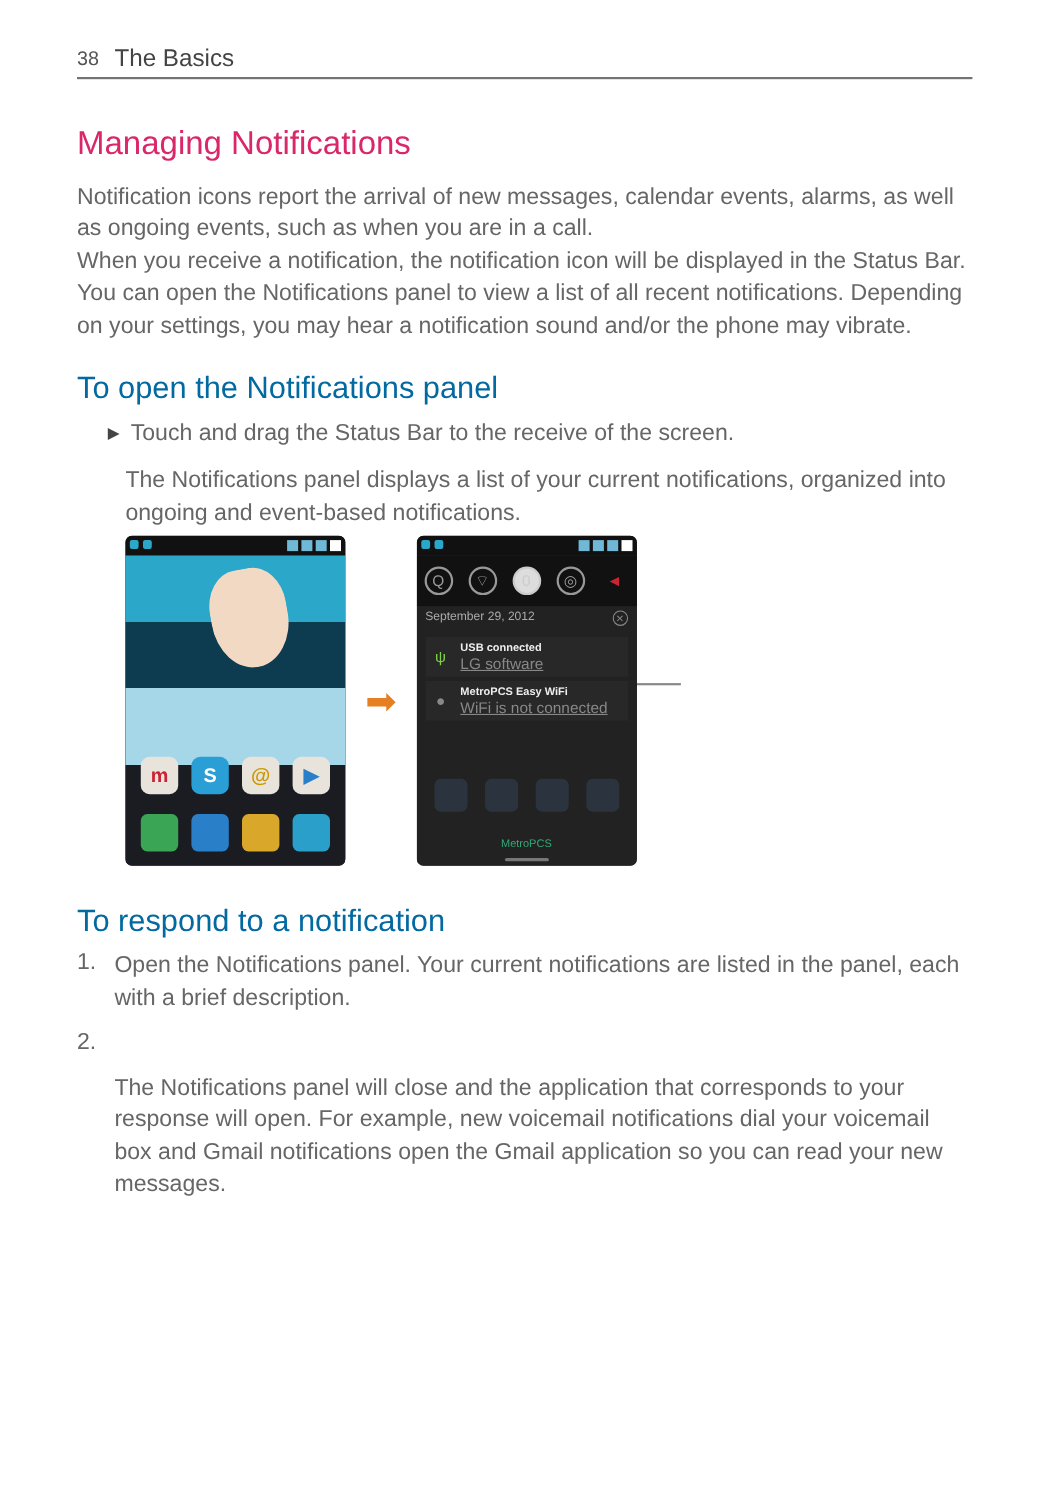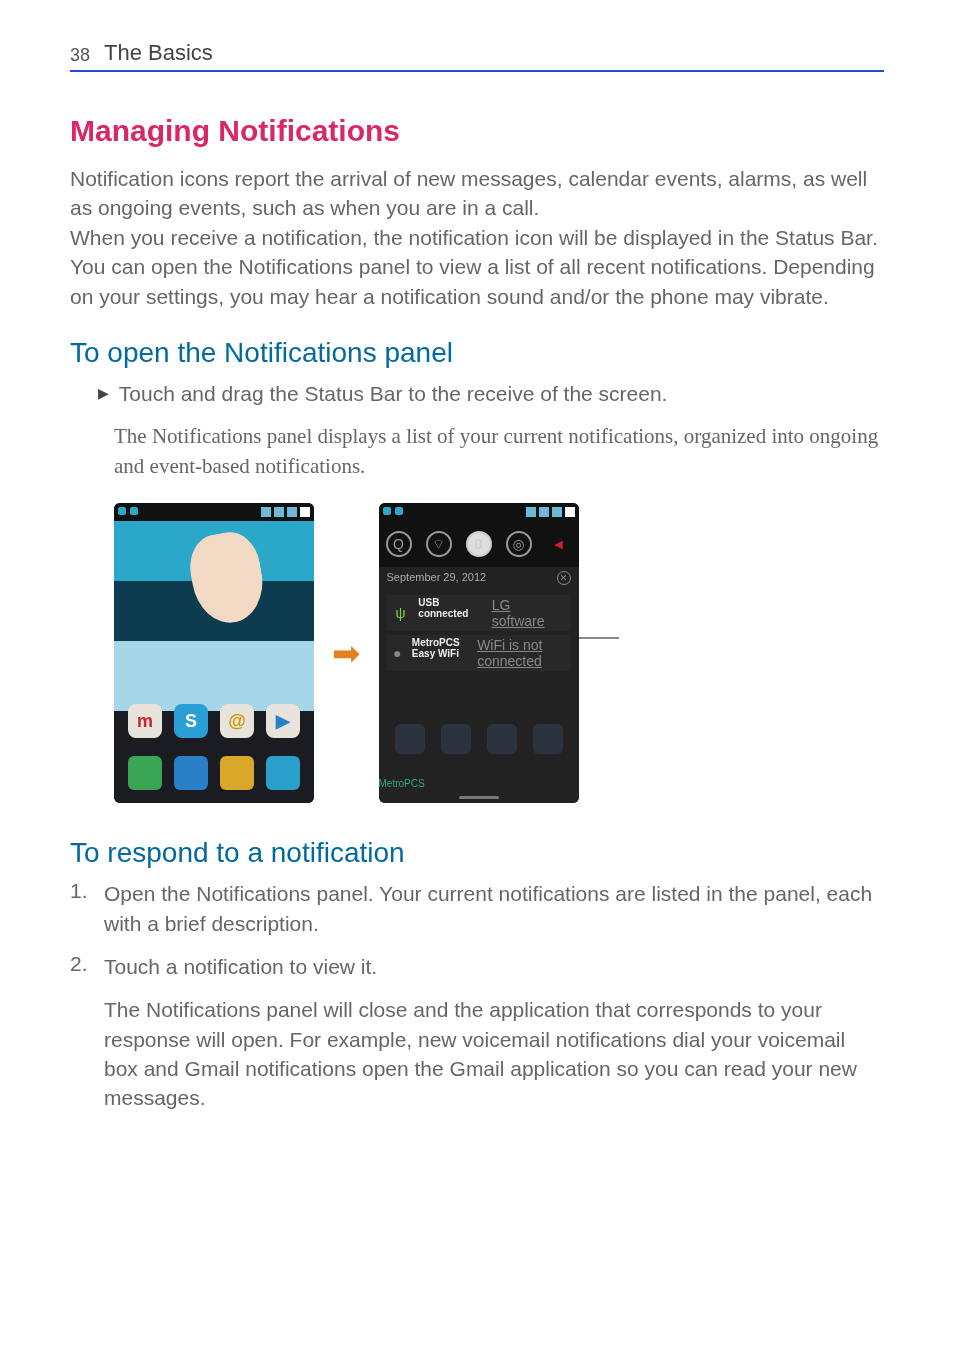--- a/index.html
+++ b/index.html
@@ -1,28 +1,28 @@
 <!DOCTYPE html>
 <html><head>
 <meta charset="utf-8">
 <style>
   * { box-sizing: border-box; margin: 0; padding: 0; }
   html, body { width: 954px; background: #fff; font-family: Arial, Helvetica, sans-serif; color: #555; }
   .page { padding: 40px 70px 60px 70px; }
-  .header-row { display: flex; align-items: flex-end; gap: 14px; border-bottom: 2px solid #1d4ed8; padding-bottom: 4px; margin-bottom: 42px; }
+  .header-row { display: flex; align-items: center; gap: 14px; border-bottom: 2px solid #737373; padding-bottom: 4px; margin-bottom: 42px; }
   .page-num { font-size: 18px; color: #555; font-weight: 400; }
   .chapter { font-size: 22px; color: #444; font-weight: 400; }
-  h1.title { font-size: 30px; font-weight: 700; color: #d9276a; margin-bottom: 16px; }
+  h1.title { font-size: 30px; font-weight: 400; color: #d9276a; margin-bottom: 16px; }
   .body-para { font-size: 21px; line-height: 1.4; color: #666; margin-bottom: 16px; }
   .body-block { margin-bottom: 26px; }
   h2.subhead { font-size: 28px; font-weight: 400; color: #0369a1; margin-bottom: 10px; }
   .bullet-row { display: flex; gap: 10px; padding-left: 28px; margin-bottom: 14px; }
   .bullet-marker { font-size: 14px; color: #444; line-height: 28px; }
   .bullet-text { font-size: 21px; line-height: 1.4; color: #666; }
-  .indent-para { font-size: 21px; line-height: 1.4; color: #666; padding-left: 44px; margin-bottom: 22px; font-family: Liberation Serif, serif; }
+  .indent-para { font-size: 21px; line-height: 1.4; color: #666; padding-left: 44px; margin-bottom: 6px; }
   .figure-row { display: flex; align-items: center; gap: 18px; padding-left: 44px; margin-bottom: 34px; }
   .phone { width: 200px; height: 300px; border-radius: 6px; background: #1a1c22; position: relative; overflow: hidden; flex: 0 0 auto; }
   .phone .statusbar { position: absolute; top: 0; left: 0; right: 0; height: 18px; background: #111; display: flex; justify-content: flex-end; align-items: center; padding: 0 4px; gap: 3px; }
   .sb-icon { width: 10px; height: 10px; background: #6fb9d6; }
   .sb-left { position: absolute; left: 4px; top: 4px; display: flex; gap: 4px; }
   .sb-left .dot { width: 8px; height: 8px; background: #2aa7c9; border-radius: 2px; }
   .phone1-fill { position: absolute; top: 18px; left: 0; right: 0; bottom: 0; background: linear-gradient(#2aa7c9 0 60px, #0d3b4f 60px 120px, #a5d7e8 120px 190px, #1a1c22 190px 100%); }
   .hand { position: absolute; top: 30px; left: 78px; width: 70px; height: 90px; background: radial-gradient(circle at 30% 20%, #f2d9c4 0 40%, transparent 41%), linear-gradient(#f2d9c4,#f2d9c4); border-radius: 40% 40% 50% 50%; transform: rotate(-10deg); }
   .dock { position: absolute; bottom: 8px; left: 8px; right: 8px; height: 44px; display: flex; justify-content: space-around; align-items: center; }
   .dock .d { width: 34px; height: 34px; border-radius: 6px; }
@@ -39,29 +39,29 @@
   .wireless-band { position:absolute; top:130px; left:0; right:0; height:28px; background:rgba(255,80,30,0.85); color:#fff; font-size:13px; display:flex; align-items:center; padding-left:20px; }
   .arrow { font-size: 34px; color: #e67e22; flex: 0 0 auto; }
   .phone2-fill { position: absolute; top: 18px; left: 0; right: 0; bottom: 0; background: #222; }
   .qs-row { position:absolute; top:18px; left:0; right:0; height:46px; background:#111; display:flex; justify-content:space-around; align-items:center; }
   .qs { width:26px; height:26px; border-radius:50%; border:2px solid #999; color:#999; display:flex; align-items:center; justify-content:center; font-size:14px;}
   .qs.off { border-color:#ccc; color:#ccc; background:#ddd; }
   .date-row { position:absolute; top:68px; left:8px; right:8px; height:20px; color:#aaa; font-size:11px; display:flex; align-items:flex-start; justify-content:space-between;}
   .date-row .clr { width:14px; height:14px; border-radius:50%; border:1px solid #888; color:#888; font-size:9px; display:flex; align-items:center; justify-content:center;}
   .notif { position:absolute; left:8px; right:8px; height:36px; background:rgba(255,255,255,0.03); display:flex; align-items:center; gap:8px; padding:0 4px;}
   .notif .nicon { width:20px; height:20px; display:flex; align-items:center; justify-content:center; color:#7fd048; font-size:14px;}
-  .notif .ntext { display:flex; flex-direction:row; }
+  .notif .ntext { display:flex; flex-direction:column; }
   .notif .nt1 { color:#eee; font-size:10px; font-weight:bold;}
   .notif .nt2 { color:#888; font-size:14px;text-decoration:underline;}
   .notif1 { top:92px; }
   .notif2 { top:132px; }
   .notif2 .nicon { color:#888; }
   .bg-dock { position:absolute; bottom:44px; left:8px; right:8px; height:40px; display:flex; justify-content:space-around; align-items:center; filter: blur(0.5px); opacity:0.55;}
   .bg-dock .bd { width:30px; height:30px; border-radius:6px; background:#345; }
-  .carrier { position:absolute; bottom:14px; left:0; right:0; color:#3a7; font-size:10px;}
+  .carrier { position:absolute; bottom:14px; left:0; right:0; text-align:center; color:#3a7; font-size:10px;}
   .handle { position:absolute; bottom:4px; left:50%; transform:translateX(-50%); width:40px; height:3px; background:#777; border-radius:2px;}
   .callout-line { width: 40px; height: 2px; background: #888; flex: 0 0 auto; align-self: center; margin-top: -30px; margin-left:-18px;}
   .callout-text { font-size: 17px; line-height: 1.3; color: #666; max-width: 200px; align-self: center; margin-top:-30px; }
   .ol-row { display: flex; gap: 8px; margin-bottom: 14px; }
   .ol-num { font-size: 21px; color: #666; flex: 0 0 auto; width: 26px; }
   .ol-text { font-size: 21px; line-height: 1.4; color: #666; }
   .ol-followup { font-size: 21px; line-height: 1.4; color: #666; padding-left: 34px; }
 </style>
 </head>
 <body>
@@ -173,18 +173,17 @@
 
   <h2 class="subhead">To respond to a notification</h2>
 
   <div class="ol-row">
     <span class="ol-num">1.</span>
     <span class="ol-text">Open the Notifications panel. Your current notifications are listed in the panel, each with a brief description.</span>
   </div>
 
   <div class="ol-row">
     <span class="ol-num">2.</span>
-    <span class="ol-text">Touch a notification to view it.</span>
   </div>
 
   <p class="ol-followup">The Notifications panel will close and the application that corresponds to your response will open. For example, new voicemail notifications dial your voicemail box and Gmail notifications open the Gmail application so you can read your new messages.</p>
 
 </div>
 
 </body></html>

